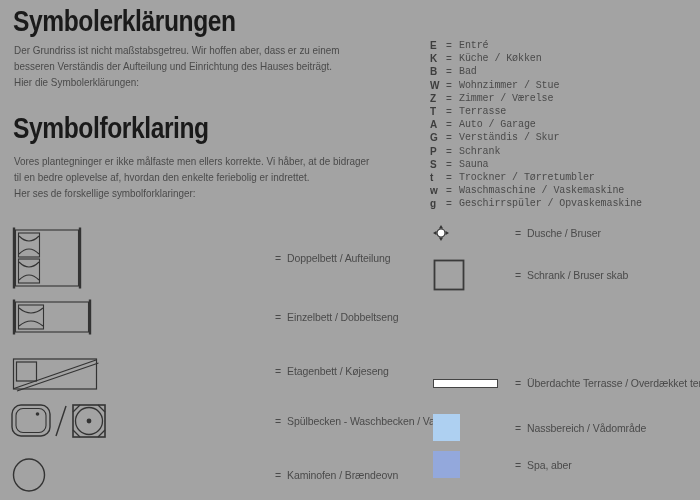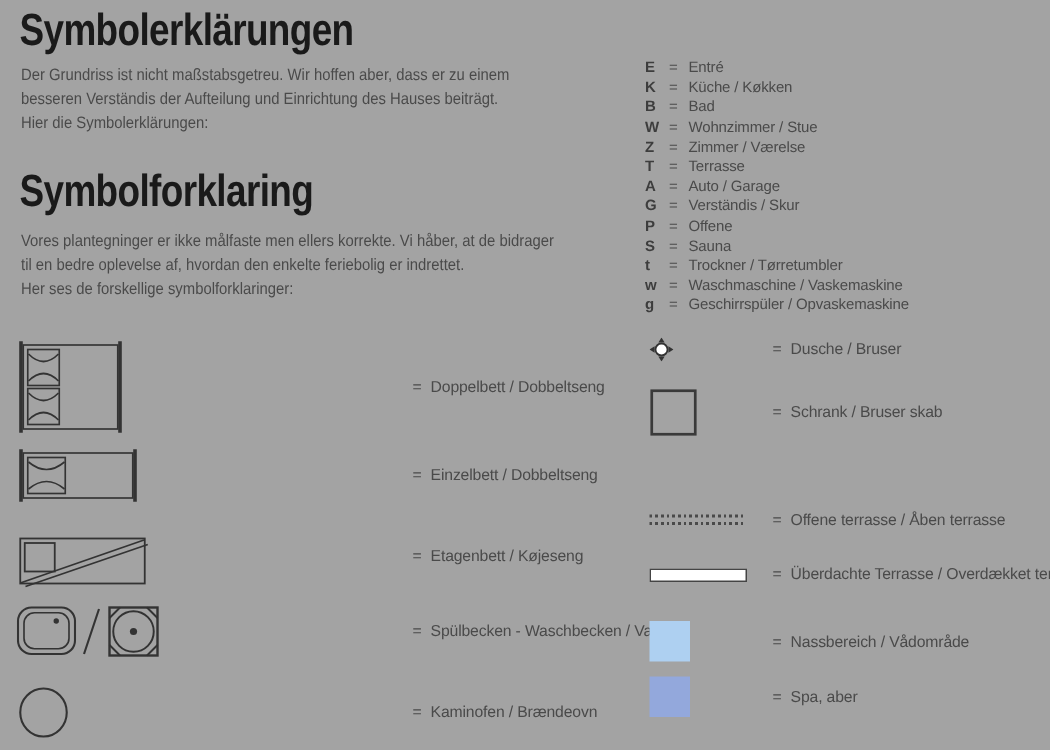--- a/index.html
+++ b/index.html
@@ -16,21 +16,21 @@
   .para{
     position:absolute;left:14px;width:460px;margin:0;
     font-size:11px;line-height:16px;color:#4a4a4a;white-space:pre-line;
     transform:scaleX(0.9);transform-origin:0 0;
   }
   
   .codes{position:absolute;left:430px;top:39px;}
   .code-row{display:flex;line-height:13.2px;font-size:10px;}
   .code-letter{width:16px;font-weight:700;color:#3d3d3d;}
   .code-eq{width:13px;color:#4a4a4a;}
-  .code-meaning{color:#4a4a4a;letter-spacing:-0.1px;}
+  .code-meaning{color:#4a4a4a;letter-spacing:-0.1px;font-family:Liberation Mono, monospace;}
   
   .lrow{position:absolute;display:flex;align-items:center;}
   .lrow.left{left:11px;width:440px;}
   .lrow.right{left:433px;width:267px;}
   .icon-slot{display:flex;align-items:center;flex:0 0 auto;}
   .lrow.left  .icon-slot{width:264px;}
   .lrow.right .icon-slot{width:82px;}
   .lbl-wrap{font-size:10.5px;color:#4a4a4a;white-space:nowrap;letter-spacing:-0.1px;}
   .lbl-wrap .lbl{margin-left:6px;}
   svg{display:block;}
@@ -94,21 +94,21 @@
         <span class="code-meaning">Auto / Garage</span>
       </div>
     <div class="code-row">
         <span class="code-letter">G</span>
         <span class="code-eq">=</span>
         <span class="code-meaning">Verständis / Skur</span>
       </div>
     <div class="code-row">
         <span class="code-letter">P</span>
         <span class="code-eq">=</span>
-        <span class="code-meaning">Offene</span>
+        <span class="code-meaning">Schrank</span>
       </div>
     <div class="code-row">
         <span class="code-letter">S</span>
         <span class="code-eq">=</span>
         <span class="code-meaning">Sauna</span>
       </div>
     <div class="code-row">
         <span class="code-letter">t</span>
         <span class="code-eq">=</span>
         <span class="code-meaning">Trockner / Tørretumbler</span>
@@ -132,21 +132,21 @@
         <line x1="3" y1="0.5" x2="3" y2="61.5" stroke-width="2.4"></line>
         <line x1="69" y1="0.5" x2="69" y2="61.5" stroke-width="2.4"></line>
         <rect x="7.5" y="6" width="21" height="24"></rect>
         <path d="M8,9 Q18,19 28,9"></path>
           <path d="M8,27 Q18,17 28,27"></path>
         <rect x="7.5" y="32" width="21" height="24"></rect>
         <path d="M8,35 Q18,45 28,35"></path>
           <path d="M8,53 Q18,43 28,53"></path>
       </svg>
     </div>
-    <div class="lbl-wrap"><span class="eq">=</span><span class="lbl">Doppelbett / Dobbeltseng</span></div>
+    <div class="lbl-wrap"><span class="eq">=</span><span class="lbl">Doppelbett / Aufteilung</span></div>
   </div>
 
   <div class="lrow left" style="top:299px;height:36px">
     <div class="icon-slot">
       <svg width="82" height="36" viewBox="0 0 82 36" fill="none" stroke="#333" stroke-width="1.1">
         <rect x="4.5" y="3" width="73" height="30"></rect>
         <line x1="3" y1="0.5" x2="3" y2="35.5" stroke-width="2.4"></line>
         <line x1="79" y1="0.5" x2="79" y2="35.5" stroke-width="2.4"></line>
         <rect x="7.5" y="6" width="25" height="24"></rect>
         <path d="M8,9 Q20,19 32,9"></path>
@@ -218,29 +218,20 @@
   <div class="lrow right" style="top:259px;height:32px">
     <div class="icon-slot">
       <svg width="32" height="32" viewBox="0 0 32 32" fill="none" stroke="#3a3a3a" stroke-width="1.8">
         <rect x="1.5" y="1.5" width="29" height="29"></rect>
       </svg>
     </div>
     <div class="lbl-wrap"><span class="eq">=</span><span class="lbl">Schrank / Bruser skab</span></div>
   </div>
 
 
-  <div class="lrow right" style="top:342px;height:9px">
-    <div class="icon-slot">
-      <div class="terrace-dots">
-        <div class="dotrow"></div>
-          <div class="dotrow"></div>
-      </div>
-    </div>
-    <div class="lbl-wrap"><span class="eq">=</span><span class="lbl">Offene terrasse / Åben terrasse</span></div>
-  </div>
 
   <div class="lrow right" style="top:378px;height:10px">
     <div class="icon-slot">
       <div class="terrace-bar"></div>
     </div>
     <div class="lbl-wrap"><span class="eq">=</span><span class="lbl">Überdachte Terrasse / Overdækket terrasse</span></div>
   </div>
 
   <div class="lrow right" style="top:414px;height:27px">
     <div class="icon-slot">

